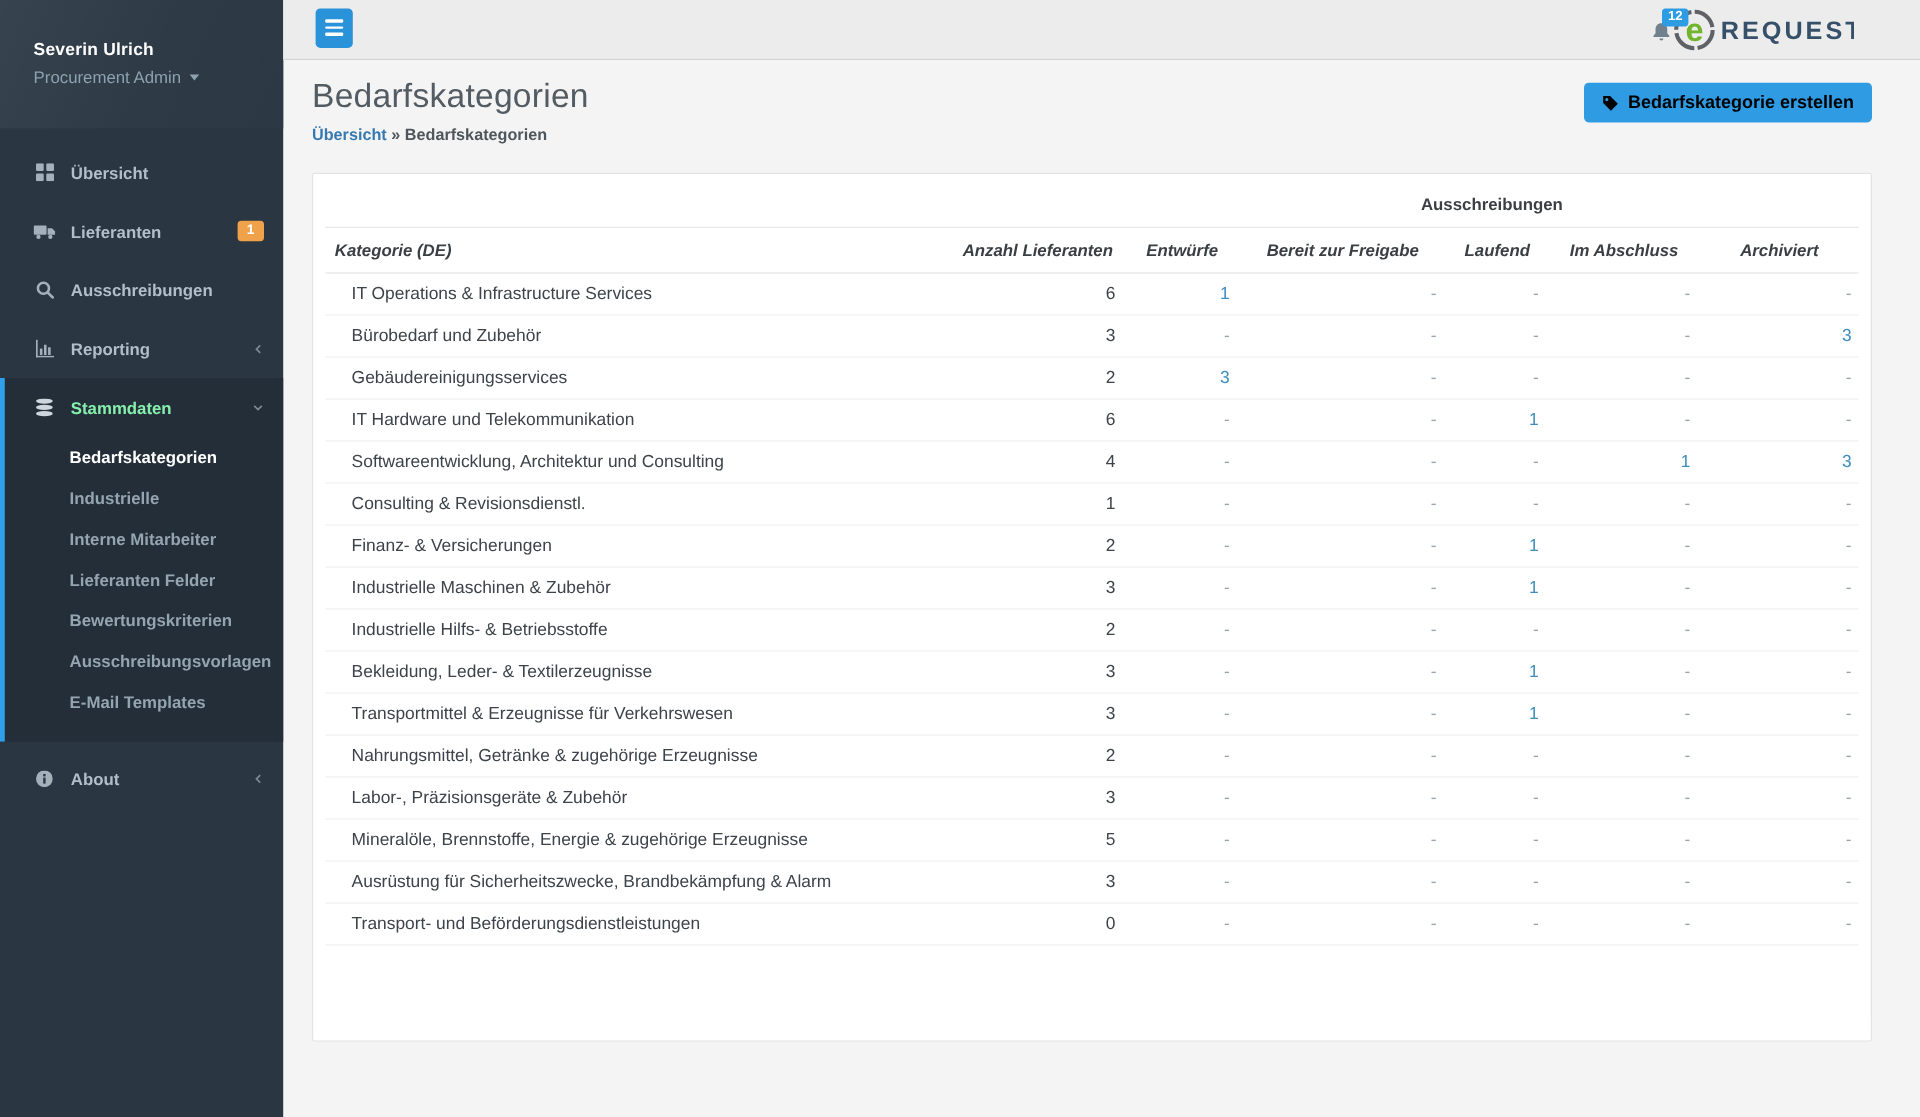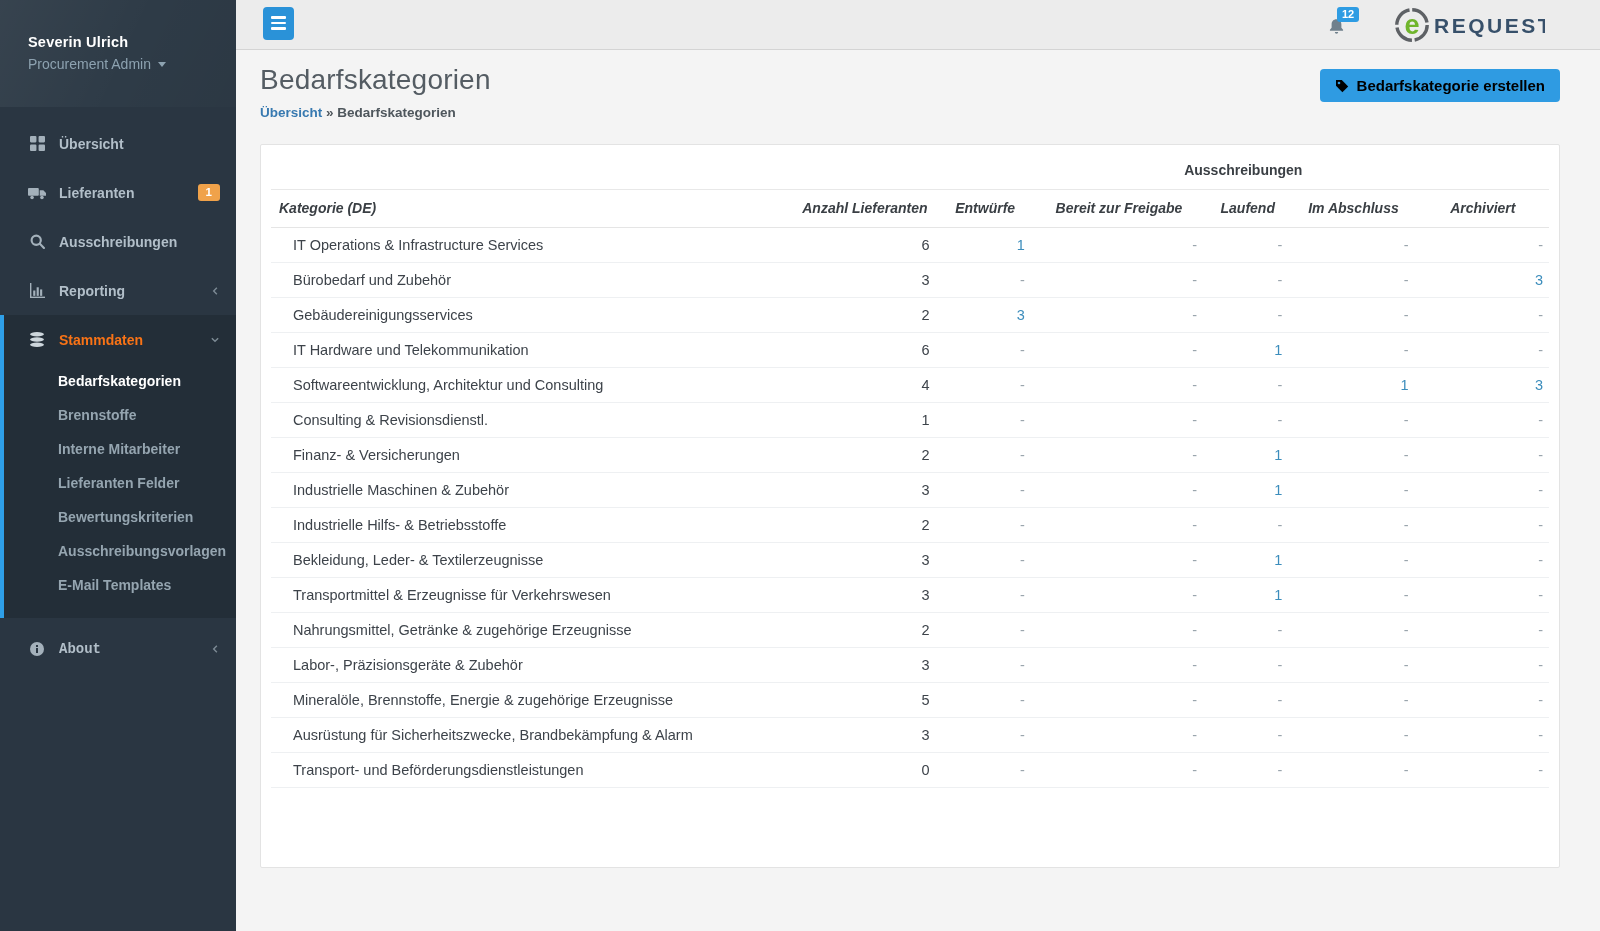--- a/index.html
+++ b/index.html
@@ -34,42 +34,42 @@
   .mi-label { white-space:nowrap; }
   .mi-badge {
     margin-left:auto; background:#f0a24a; color:#fff; font-size:11.5px; font-weight:bold;
     border-radius:3px; padding:2px 8px; line-height:13px;
   }
   .mi-chevron { margin-left:auto; color:#7c8a94; display:flex; }
 
   .treeview {
     background:#232e38; border-left:4px solid #2e9fe8; padding-bottom:16px;
   }
-  .treeview .menu-item { padding-left:24px; color:#f97316; }
+  .treeview .menu-item { padding-left:24px; color:#86efac; }
   .treeview .menu-item .mi-icon { color:#cdd6dc; }
   .submenu-item {
     display:block; height:34px; line-height:34px; padding-left:54px;
     color:#95a5b0; font-size:14px; font-weight:600; cursor:pointer; white-space:nowrap;
   }
   .submenu-item.active { color:#ffffff; font-weight:bold; }
-  .about-item { margin-top:6px;font-family:Liberation Mono, monospace; }
+  .about-item { margin-top:6px; }
 
   
   .main { flex:1; display:flex; flex-direction:column; height:931px; }
   .navbar {
     height:50px; background:#ececec; border-bottom:1px solid #d4d4d4;
     display:flex; align-items:center; padding:0 55px 0 27px;
   }
   .hamburger-btn {
     width:31px; height:33px; background:#2a92d8; border:none; border-radius:4px;
     display:flex; flex-direction:column; justify-content:center; align-items:center; gap:3px;
     cursor:pointer; margin-top:-3px;
   }
   .hamburger-btn span { display:block; width:15px; height:2.5px; background:#fff; border-radius:1px; }
-  .nav-right { margin-left:auto; display:flex; align-items:center; gap:48px; }
+  .nav-right { margin-left:auto; display:flex; align-items:center; }
   .bell-wrap { position:relative; cursor:pointer; margin-top:6px; }
   .bell-wrap svg { color:#70808c; }
   .notif-badge {
     position:absolute; top:-11px; left:9px;
     background:#2e9ce3; color:#fff; font-size:11px; font-weight:bold;
     border-radius:3px; padding:2px 5px; line-height:11px;
   }
   .logo { display:flex; align-items:center; }
 
   .content { flex:1; padding:14px 40px 0 24px; position:relative; }
@@ -179,21 +179,21 @@
         </span>
         <span class="mi-label">Stammdaten</span>
         <span class="mi-chevron">
           <svg width="10" height="9" viewBox="0 0 10 10" fill="none" stroke="currentColor" stroke-width="1.6">
               <polyline points="1.5,3.5 5,7 8.5,3.5"></polyline>
             </svg>
         </span>
       </div>
       <div>
         <a class="submenu-item active">Bedarfskategorien</a>
-        <a class="submenu-item">Brennstoffe</a>
+        <a class="submenu-item">Industrielle</a>
         <a class="submenu-item">Interne Mitarbeiter</a>
         <a class="submenu-item">Lieferanten Felder</a>
         <a class="submenu-item">Bewertungskriterien</a>
         <a class="submenu-item">Ausschreibungsvorlagen</a>
         <a class="submenu-item">E-Mail Templates</a>
       </div>
     </div>
 
     <div class="menu-item about-item">
       <span class="mi-icon">

